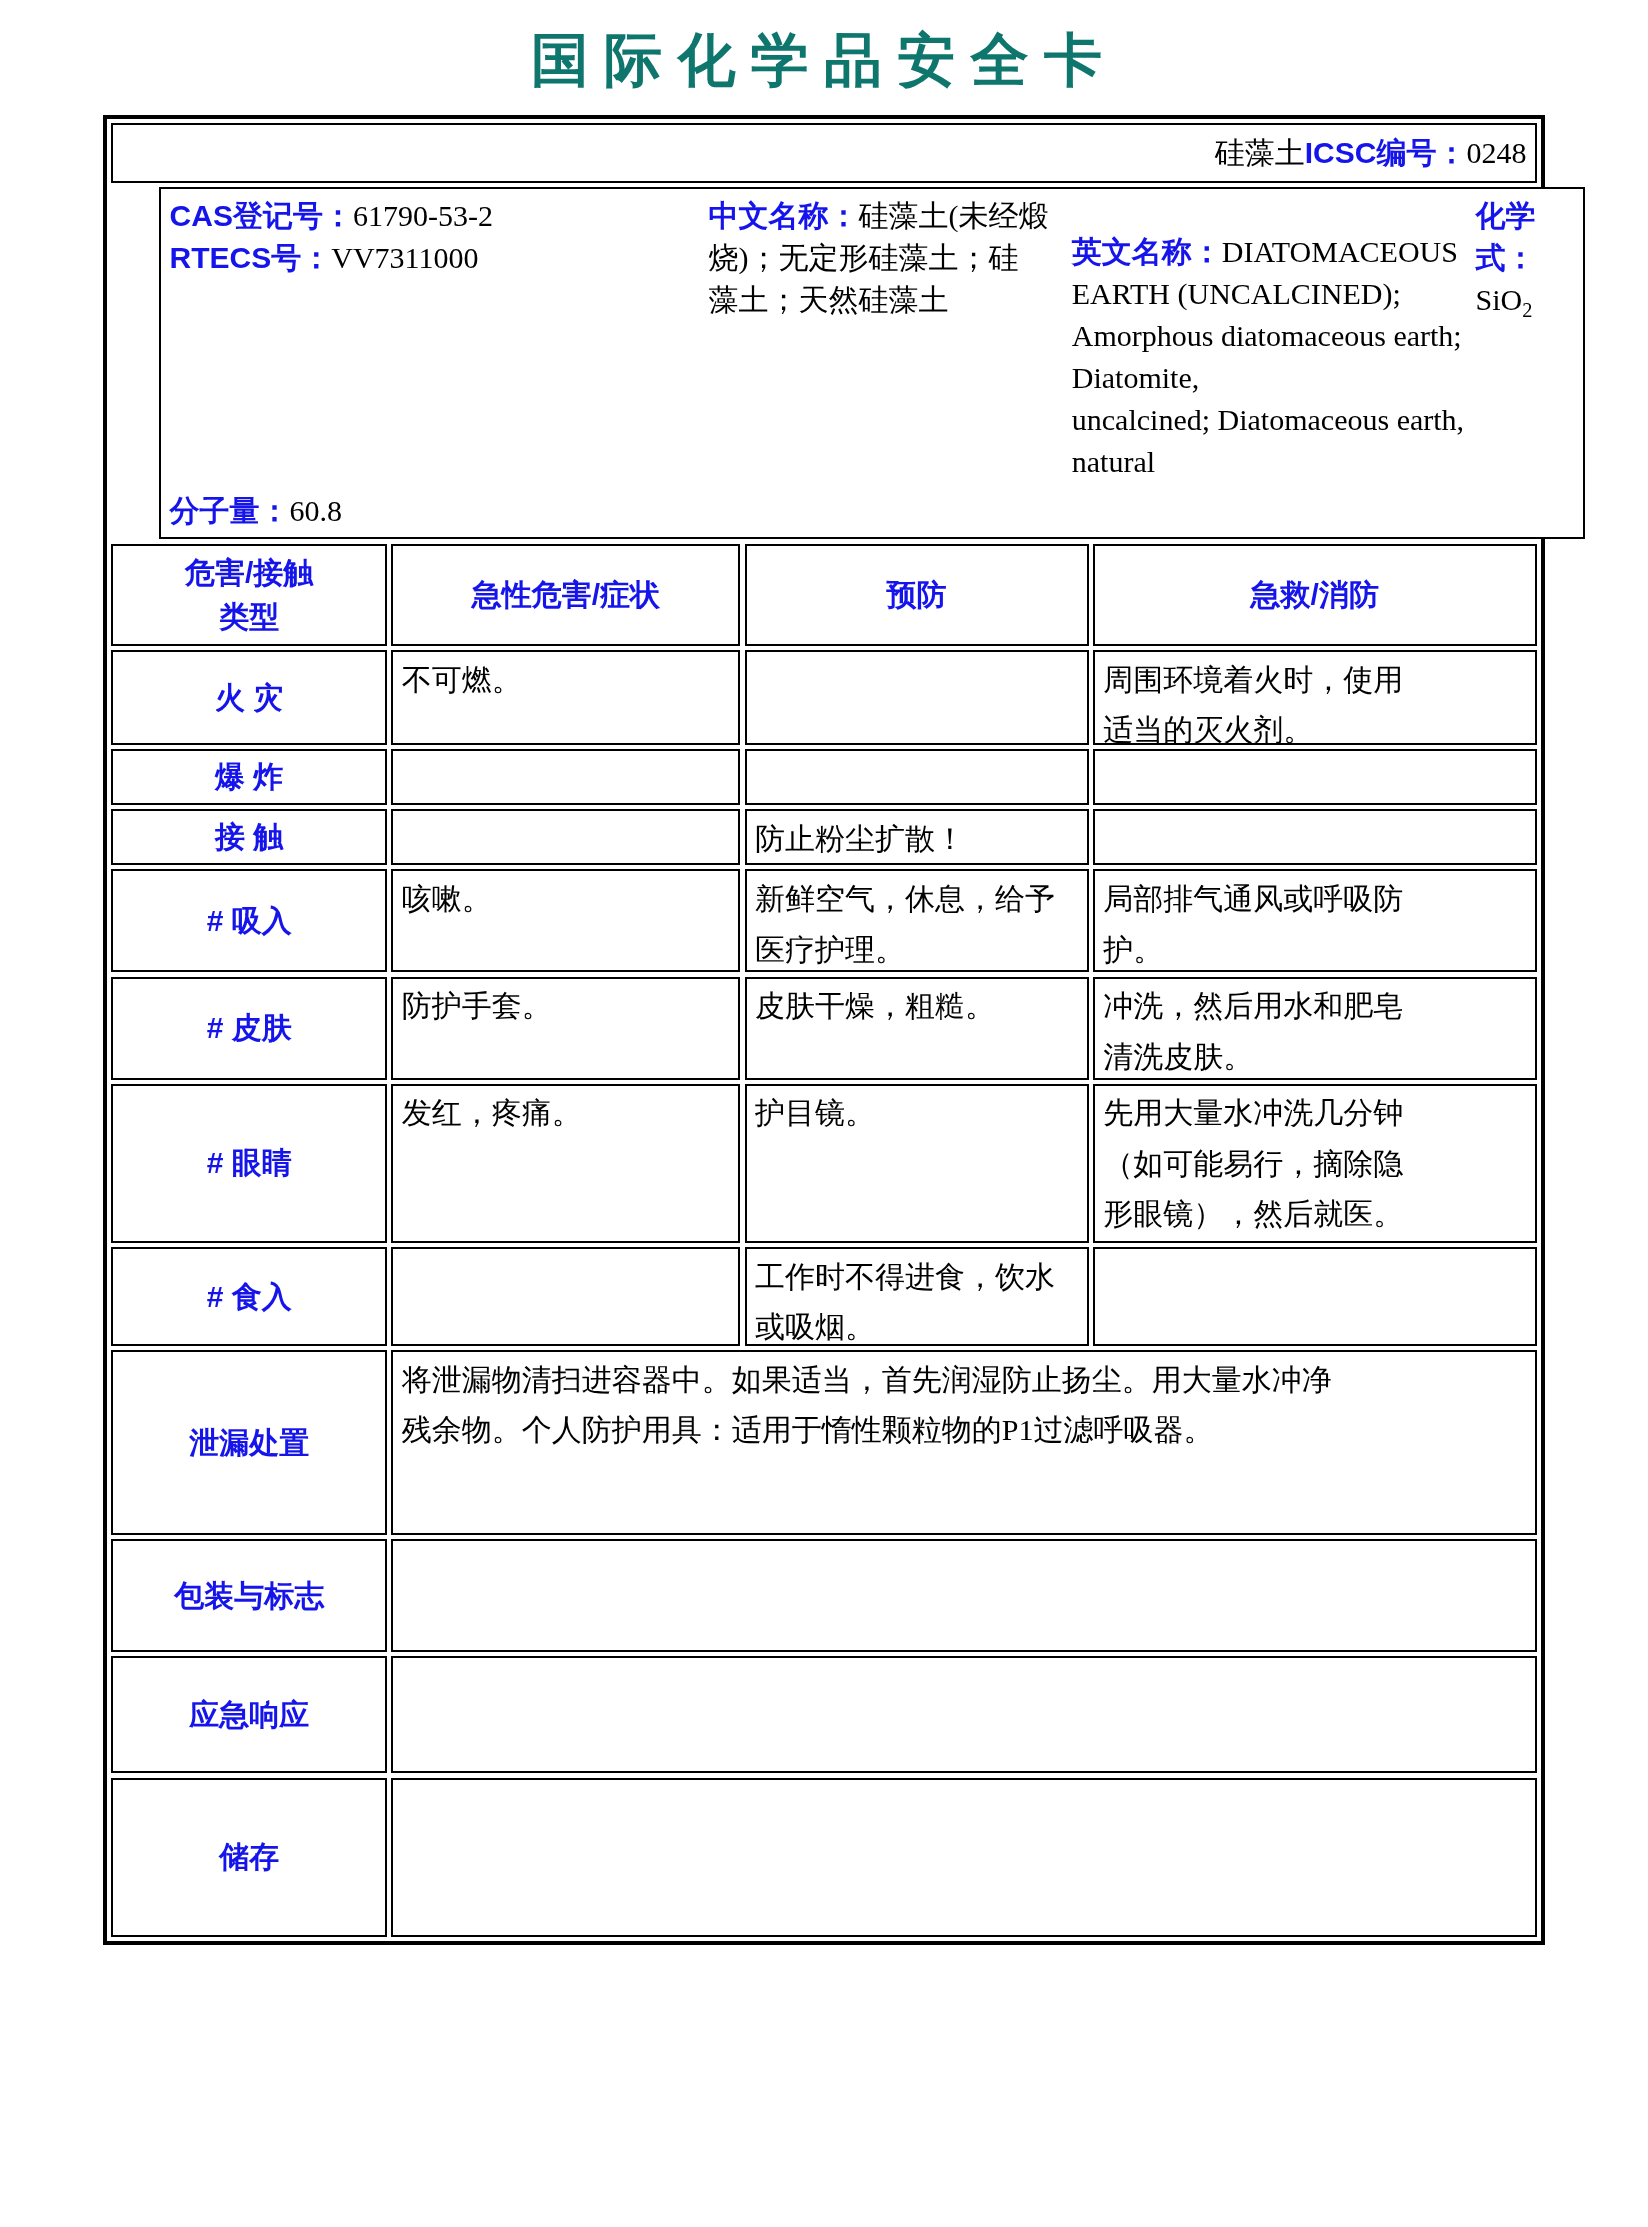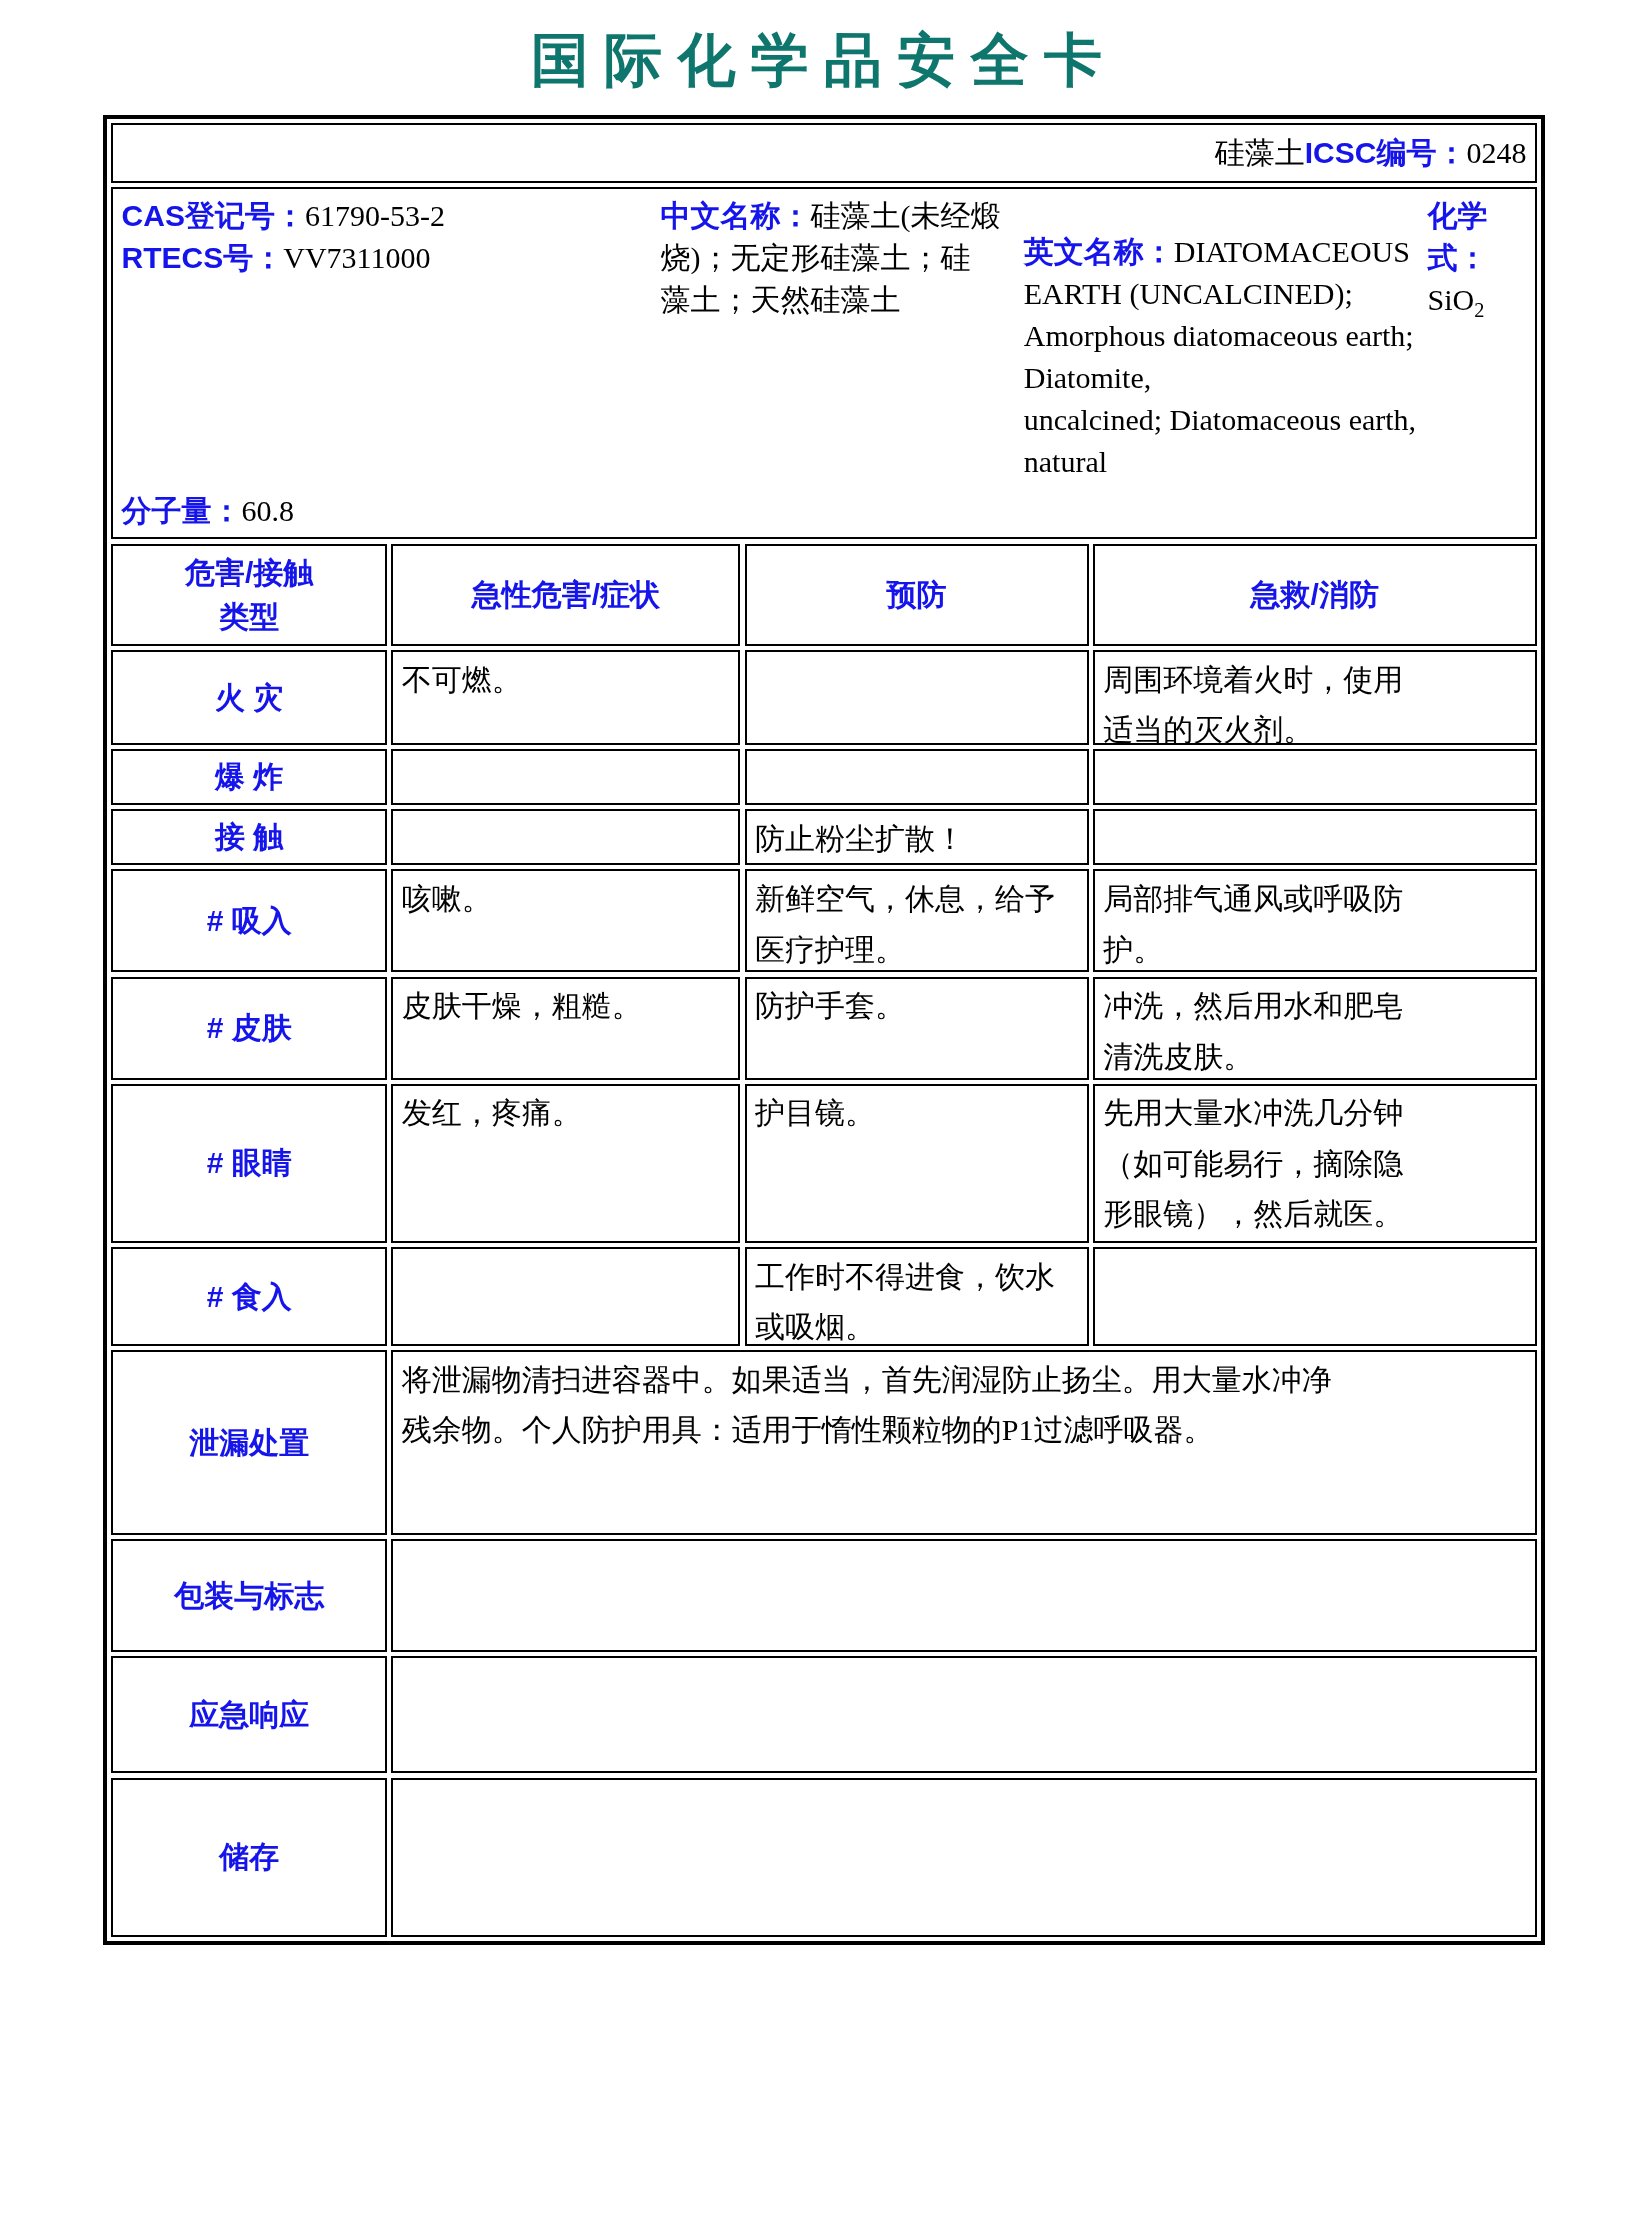--- a/index.html
+++ b/index.html
@@ -34,21 +34,21 @@
     font-family:"Liberation Sans","DejaVu Sans",sans-serif;
     white-space:pre-line;padding:2.8px 4.2px;
   }
   .blab{
     color:#1414eb;font-weight:bold;
     font-family:"Liberation Sans","DejaVu Sans",sans-serif;
   }
   .val{color:#000;}
   
   .h-name{height:60px;}
-  .h-id{height:352px;}
+  .h-id{height:352px;margin-left:48px;}
   .h-head{height:102px;}
   .h-fire{height:95px;}
   .h-exp{height:56px;}
   .h-cont{height:56px;}
   .h-inh{height:103px;}
   .h-skin{height:103px;}
   .h-eye{height:159px;}
   .h-ing{height:99px;}
   .h-spill{height:185px;}
   .h-pack{height:113px;}
@@ -132,22 +132,22 @@
     <div class="cell label-cell"># 吸入</div>
     <div class="cell body pre">咳嗽。</div>
     <div class="cell body pre">新鲜空气，休息，给予
 医疗护理。</div>
     <div class="cell body pre">局部排气通风或呼吸防
 护。</div>
   </div>
 
   <div class="row g4 h-skin">
     <div class="cell label-cell"># 皮肤</div>
+    <div class="cell body pre">防护手套。</div>
     <div class="cell body pre">皮肤干燥，粗糙。</div>
-    <div class="cell body pre">防护手套。</div>
     <div class="cell body pre">冲洗，然后用水和肥皂
 清洗皮肤。</div>
   </div>
 
   <div class="row g4 h-eye">
     <div class="cell label-cell"># 眼睛</div>
     <div class="cell body pre">发红，疼痛。</div>
     <div class="cell body pre">护目镜。</div>
     <div class="cell body pre">先用大量水冲洗几分钟
 （如可能易行，摘除隐

